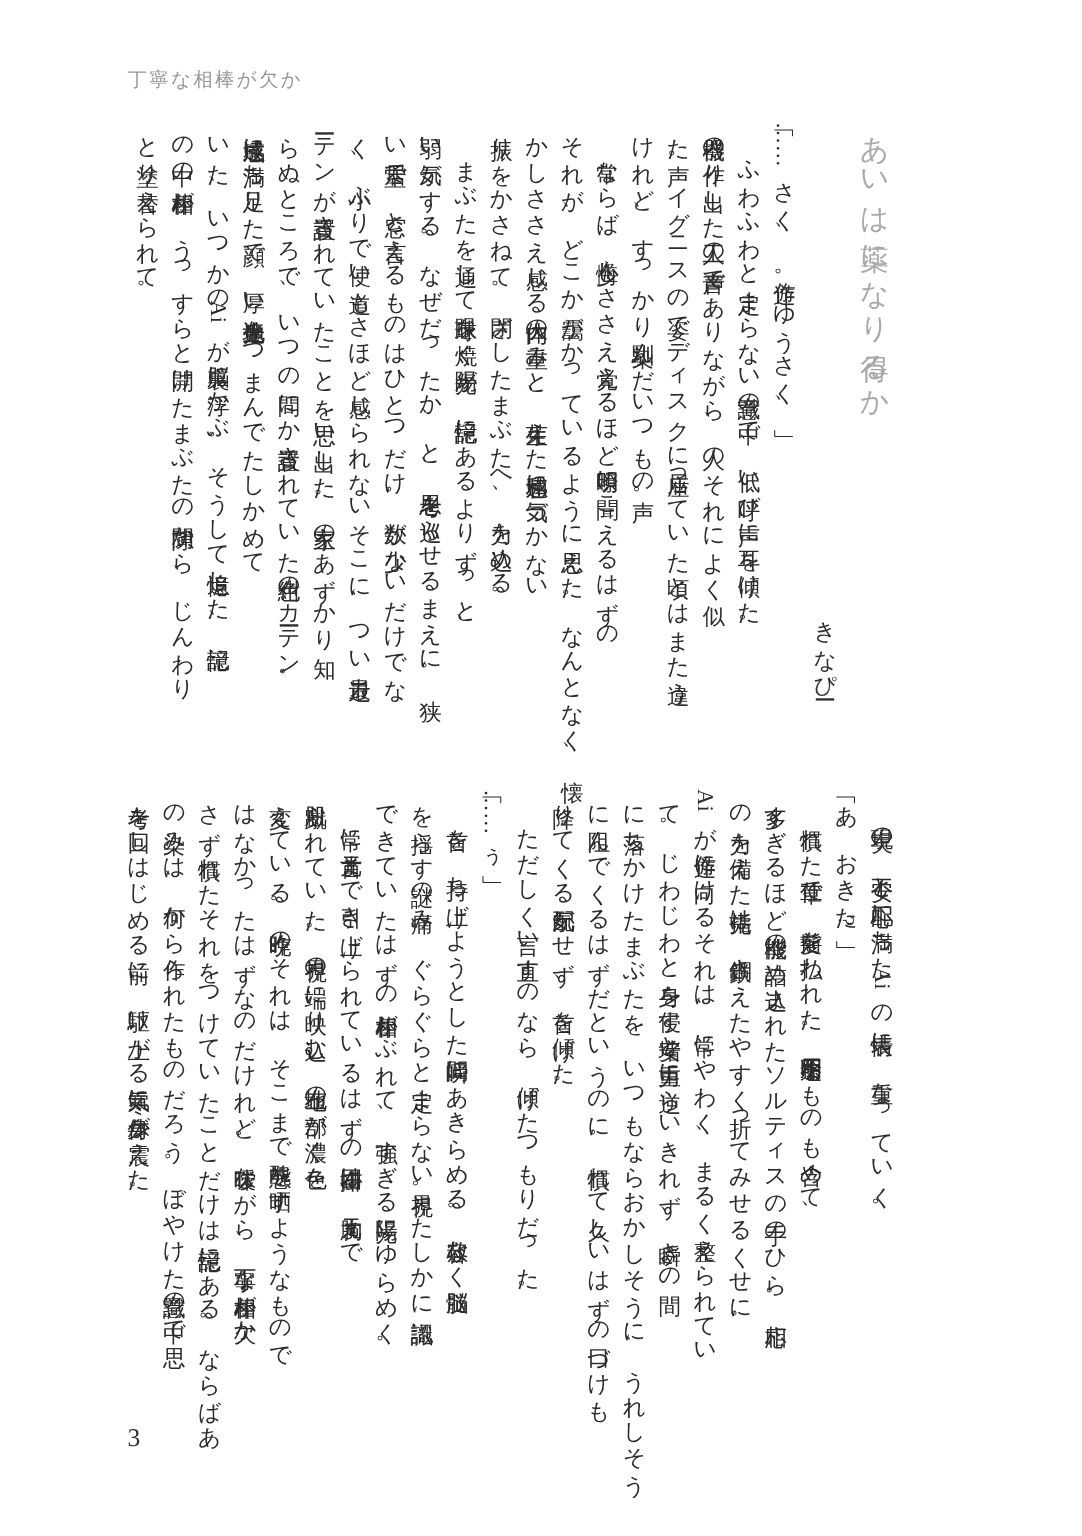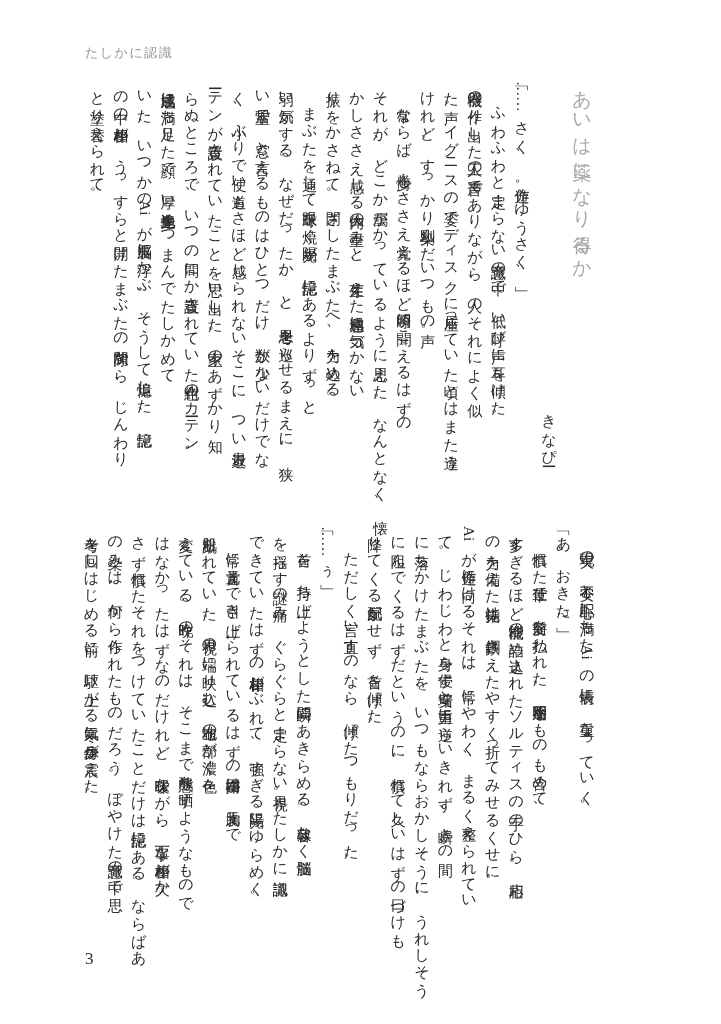--- a/index.html
+++ b/index.html
@@ -71,21 +71,21 @@
     top: 949px;
     font-size: 17px;
     color: #303030;
   }
 </style>
 </head>
 <body>
 
 <div class="page">
 
-  <div class="running-header">たしかに認識</div>
+  <div class="running-header">丁寧な相棒が欠か</div>
 
   <div class="story-title">あいは薬になり得るか</div>
 
   <div class="story-author">きなぴー</div>
 
   <div class="band band-upper">
       <div class="text-line">「……さく、　遊作。ゆうさく、」</div>
       <div class="text-line">　ふわふわと定まらない意識の中で、低い呼び声に耳を傾けた。</div>
       <div class="text-line">機器の作り出した人工の音声でありながら、人のそれによく似</div>
       <div class="text-line">た声。イグニスの姿でディスクに居座っていた頃とはまた違う</div>

